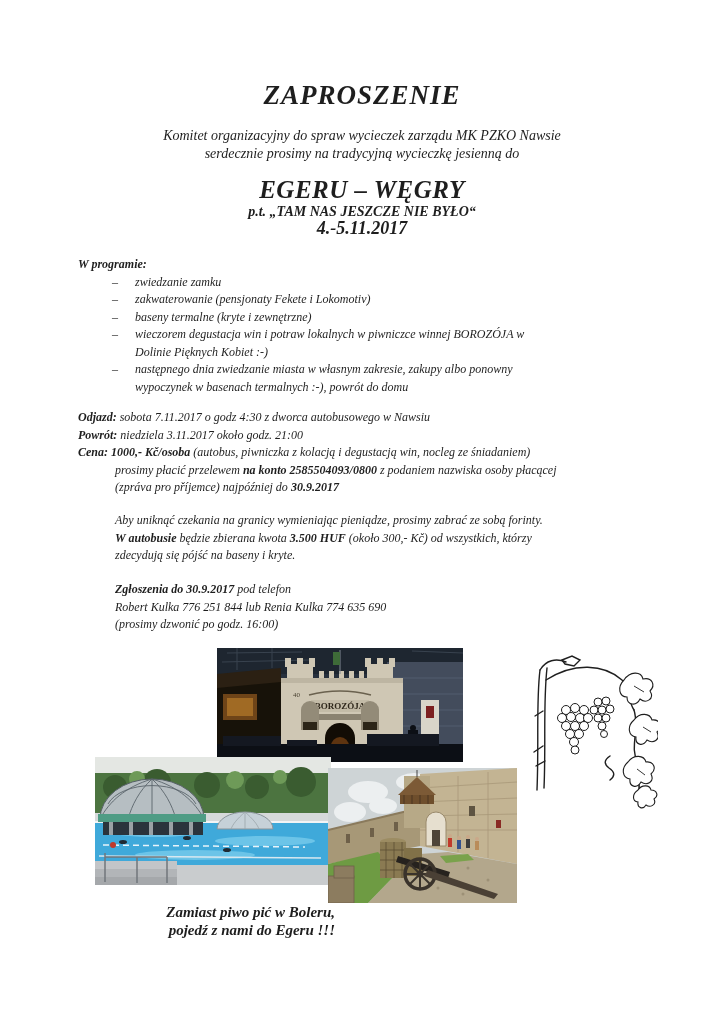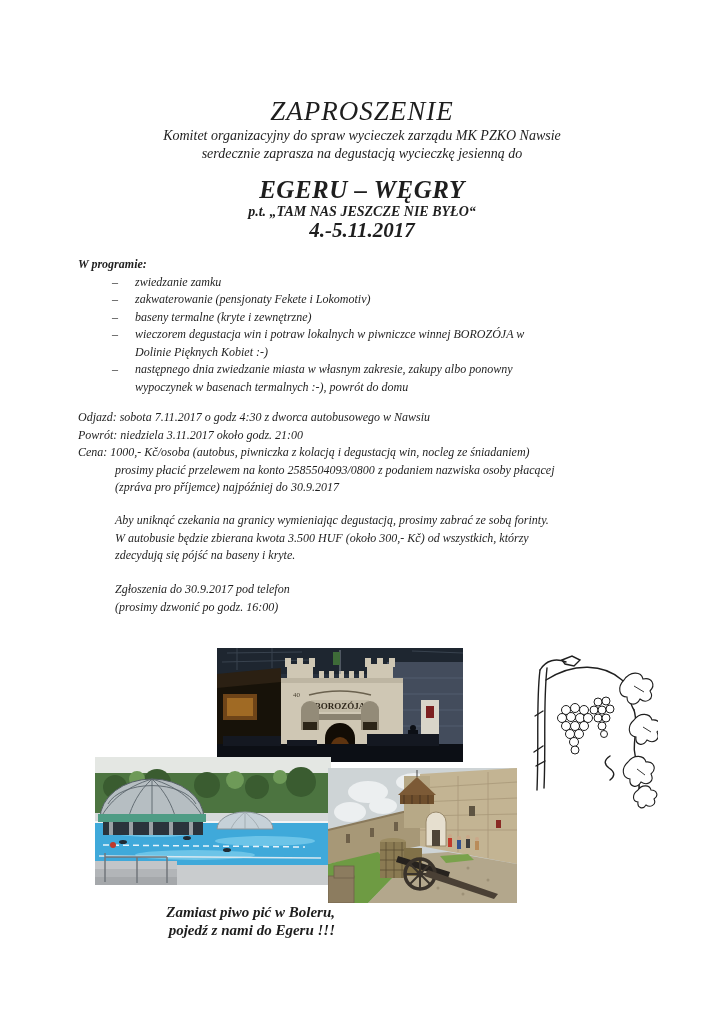--- a/index.html
+++ b/index.html
@@ -1,28 +1,28 @@
 <!DOCTYPE html>
 <html><head>
 <meta charset="utf-8">
 <style>
   html,body{margin:0;padding:0;background:#fff;}
   .page{
     position:relative;width:724px;height:1024px;margin:0 auto;background:#ffffff;
     font-family:"Liberation Serif","DejaVu Serif",serif;font-style:italic;color:#1e1e1e;
     overflow:hidden;
   }
-  .b{font-weight:normal;}
+  .b{font-weight:bold;}
   .center{left:0;right:0;text-align:center;}
   .abs{position:absolute;}
-  .doc-title{top:96px;font-size:27px;font-weight:normal;letter-spacing:1px;}
+  .doc-title{top:80px;font-size:27px;font-weight:bold;letter-spacing:1px;}
   .intro{top:127px;font-size:14px;line-height:17.5px;white-space:pre-line;}
   .destination{top:176px;font-size:25px;font-weight:bold;letter-spacing:0.5px;}
   .motto{top:204px;font-size:14px;font-weight:bold;}
-  .dates{top:218px;font-size:21px;font-weight:bold;}
+  .dates{top:218px;font-size:18px;font-weight:bold;}
   .body-block{font-size:12px;line-height:17.5px;}
   .program{top:256px;left:78px;width:580px;}
   .program-heading{font-weight:bold;}
   .pitem{display:flex;margin-left:34px;}
   .dash{flex:0 0 23px;}
   .ptext{white-space:pre-line;width:510px;}
   .details{top:409px;left:78px;width:600px;}
   .dline{white-space:nowrap;}
   .indent{padding-left:37px;}
   .notes{top:512px;left:115px;width:560px;}
@@ -36,21 +36,21 @@
   #img-vine{left:526px;top:652px;}
   svg text{font-style:normal;}
 </style>
 </head>
 <body>
 
 <div class="page">
 
   <div class="abs center doc-title">ZAPROSZENIE</div>
   <div class="abs center intro">Komitet organizacyjny do spraw wycieczek zarządu MK PZKO Nawsie
-serdecznie zaprasza na degustacją wycieczkę jesienną do</div>
+serdecznie prosimy na tradycyjną wycieczkę jesienną do</div>
   <div class="abs center motto">p.t. „TAM NAS JESZCZE NIE BYŁO“</div>
   <div class="abs center destination">EGERU – WĘGRY</div>
   <div class="abs center dates">4.-5.11.2017</div>
 
   <div class="abs program body-block">
     <div class="program-heading">W programie:</div>
     <div class="pitem">
       <span class="dash">–</span>
       <span class="ptext">zwiedzanie zamku</span>
     </div>
@@ -86,31 +86,32 @@
     </div>
     <div class="dline indent">
       <span>prosimy płacić przelewem </span><span class="b">na konto 2585504093/0800</span><span> z podaniem nazwiska osoby płacącej</span>
     </div>
     <div class="dline indent">
       <span>(zpráva pro příjemce) najpóźniej do </span><span class="b">30.9.2017</span>
     </div>
   </div>
 
   <div class="abs notes body-block">
-    <div class="dline">Aby uniknąć czekania na granicy wymieniając degustacją, prosimy zabrać ze sobą forinty.</div>
+    <div class="dline">Aby uniknąć czekania na granicy wymieniając pieniądze, prosimy zabrać ze sobą forinty.</div>
     <div class="dline">
       <span class="b">W autobusie</span><span> będzie zbierana kwota </span><span class="b">3.500 HUF</span><span> (około 300,- Kč) od wszystkich, którzy</span>
     </div>
     <div class="dline">zdecydują się pójść na baseny i kryte.</div>
   </div>
 
   <div class="abs contact body-block">
     <div class="dline">
       <span class="b">Zgłoszenia do 30.9.2017</span><span> pod telefon</span>
     </div>
+    <div class="dline">Robert Kulka 776 251 844 lub Renia Kulka 774 635 690</div>
     <div class="dline">(prosimy dzwonić po godz. 16:00)</div>
   </div>
 
   <svg id="img-borozoja" class="photo" width="246" height="114" viewBox="0 0 246 114">
     <rect width="246" height="114" fill="#27303d"></rect>
     <rect width="246" height="26" fill="#1e2630"></rect>
     <g stroke="#39434f" stroke-width="1">
       <line x1="10" y1="5" x2="85" y2="4"></line>
         <line x1="20" y1="0" x2="20" y2="22"></line>
       <line x1="55" y1="0" x2="55" y2="20"></line>

